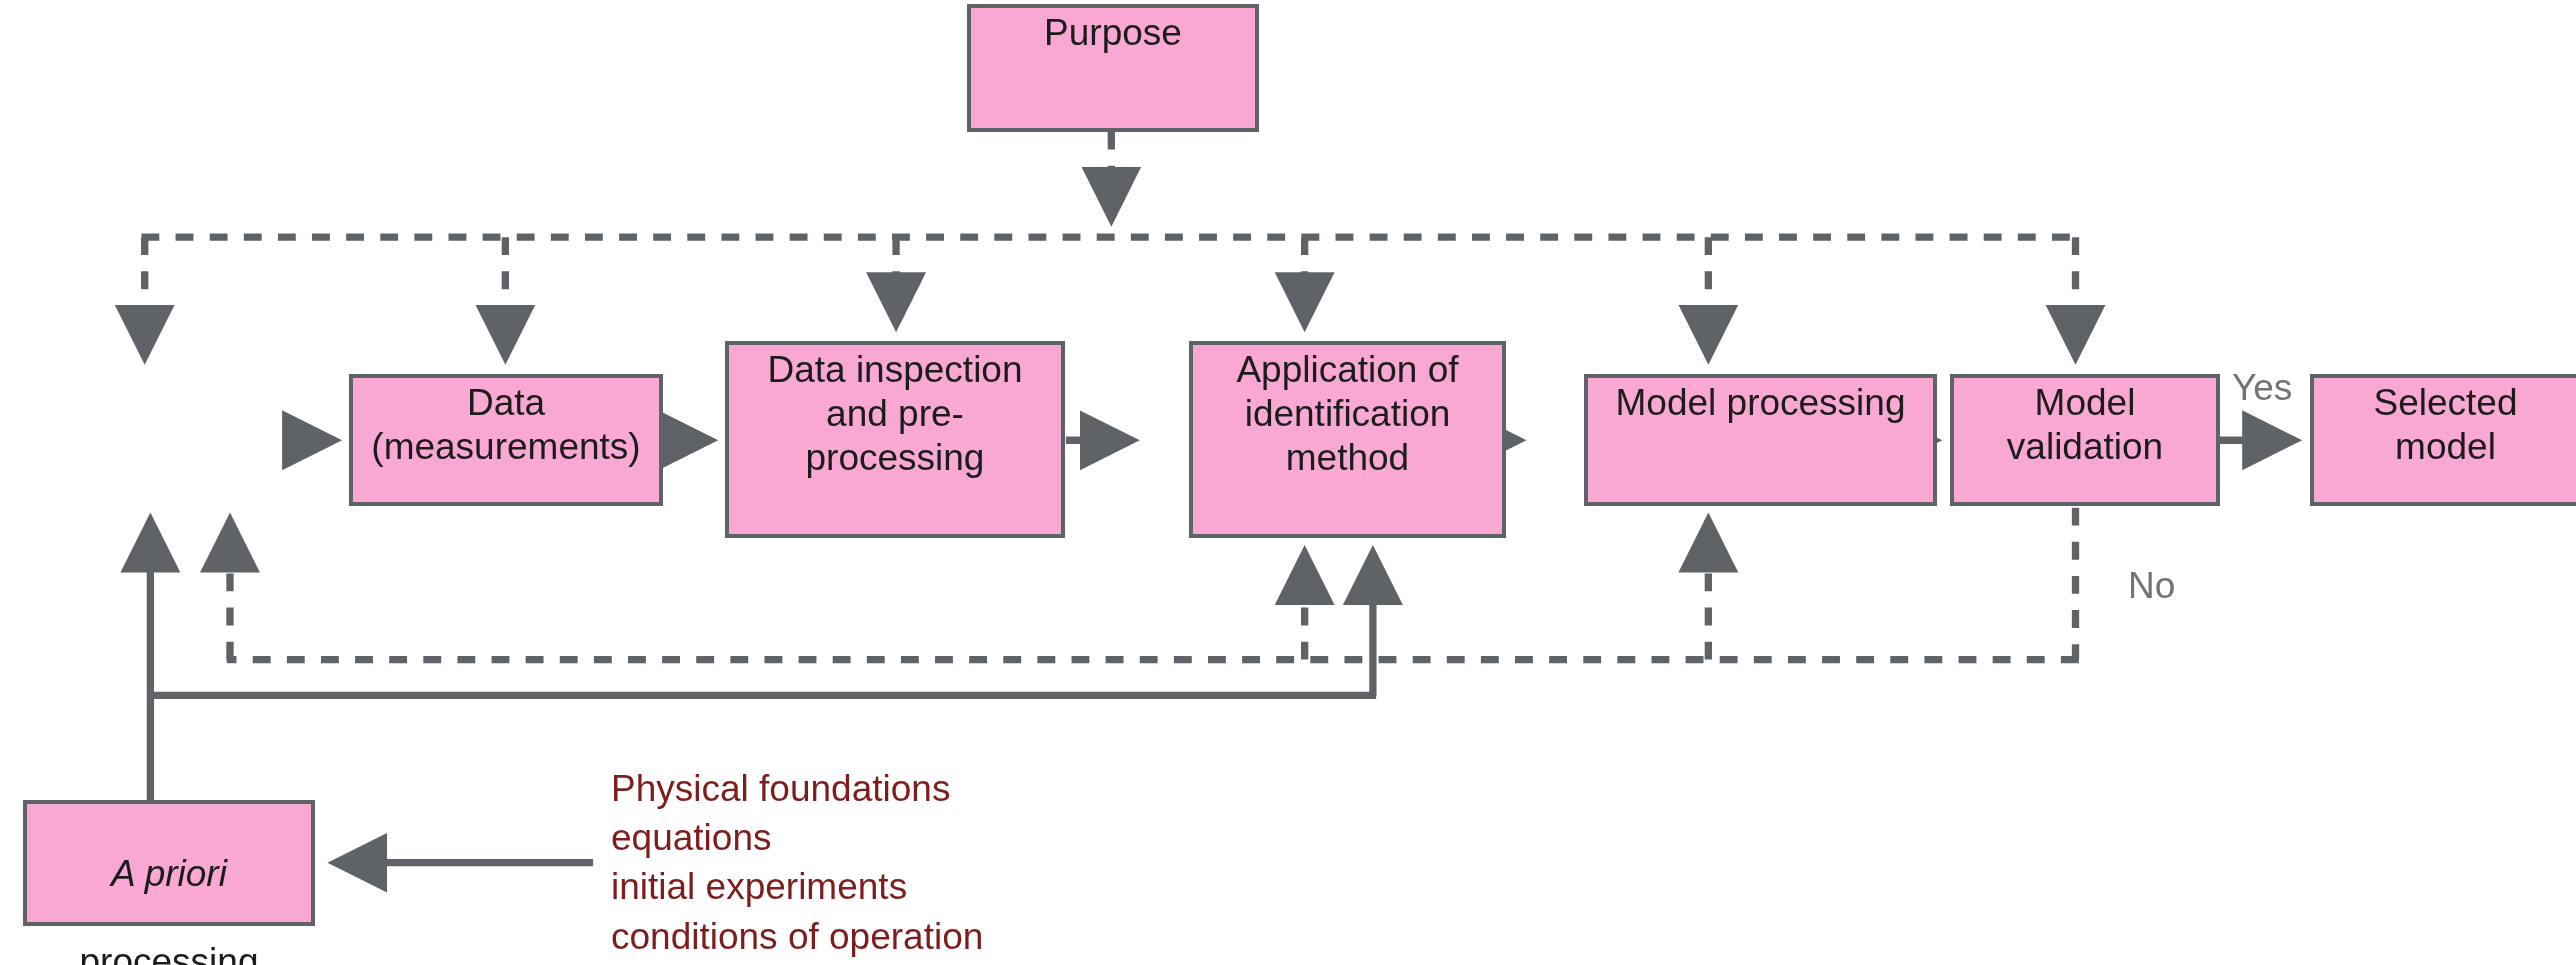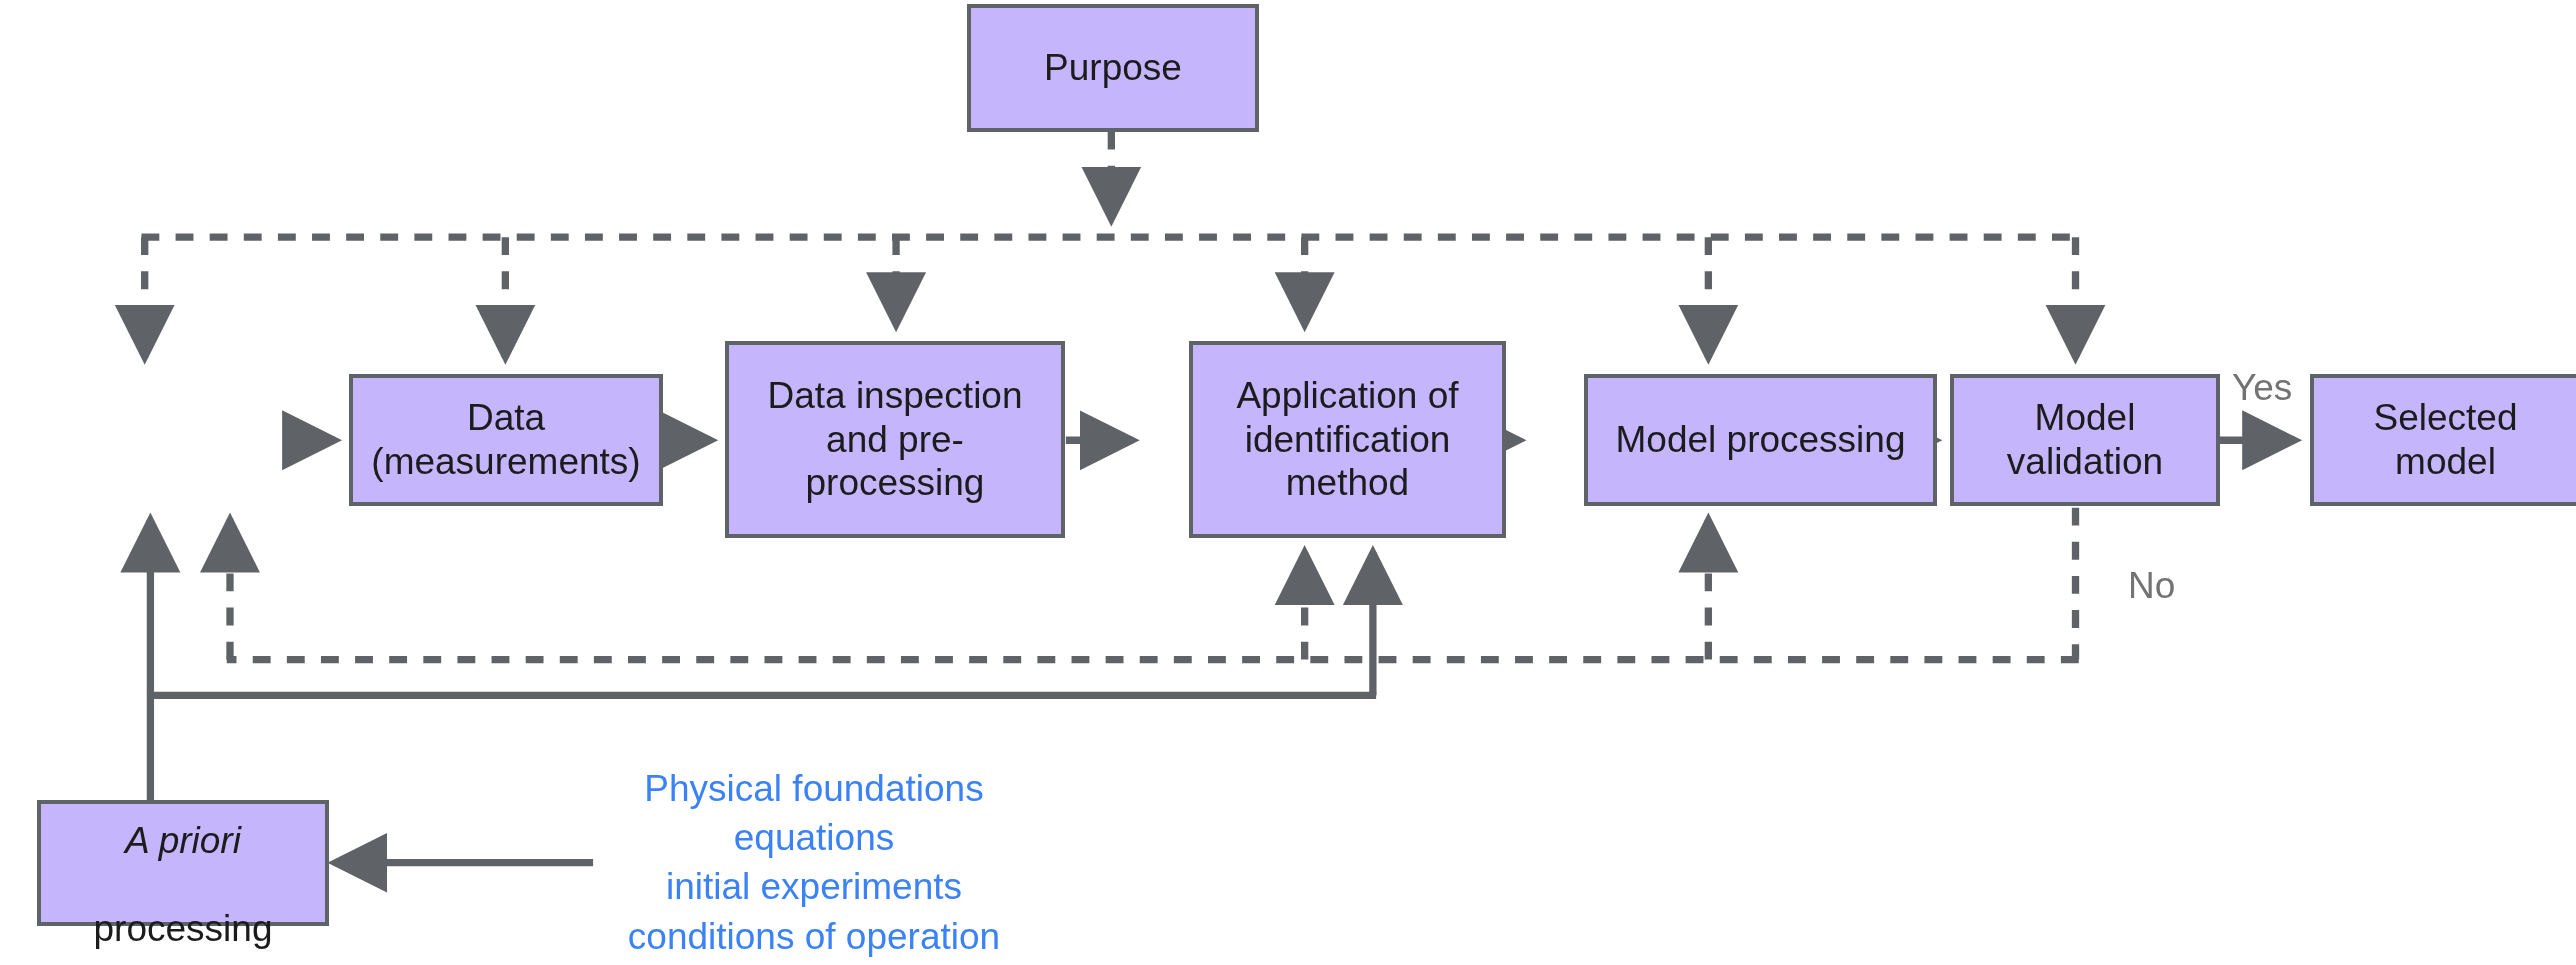--- a/index.html
+++ b/index.html
@@ -18,45 +18,43 @@
   svg#wires{
     position:absolute;
     left:0;top:0;
     width:2576px;
     height:965px;
     pointer-events:none;
   }
   .node{
     position:absolute;
     box-sizing:border-box;
-    background:#c4b5fd;
+    background:#f9a8d4;
     border:4.1px solid #5f6368;
     display:flex;
-    align-items:center;
     justify-content:center;
     text-align:center;
     line-height:1.18;
     font-size:37px;
     color:#1c1c1c;
     padding:3.2px 8.1px;
   }
   .node .label{display:block;white-space:pre-line;}
   .node.apriori .label{line-height:1.2;}
   .node.apriori .ital{font-style:italic;display:block;}
   .edge-label{
     position:absolute;
     font-size:37px;
     color:#737373;
     white-space:nowrap;
   }
   .freetext{
     position:absolute;
     font-size:37px;
-    color:#3b82f6;
-    text-align:center;
+    color:#7f1d1d;
     line-height:1.33;
     white-space:pre-line;
   }
 </style>
 </head>
 <body>
 
 <div id="canvas">
 
   <svg id="wires" viewBox="0 0 3171 1188" xmlns="http://www.w3.org/2000/svg">
@@ -129,21 +127,21 @@
   <div class="node" style="left:1950px; top:374px; width:270px; height:132px;">
     <span class="label">Model
 validation</span>
   </div>
 
   <div class="node" style="left:2310px; top:374px; width:271px; height:132px;">
     <span class="label">Selected
 model</span>
   </div>
 
-  <div class="node apriori" style="left:37px; top:800px; width:292px; height:126px;">
+  <div class="node apriori" style="left:23px; top:800px; width:292px; height:126px;">
     <span class="label">
       <span class="ital">A priori</span>
       <span class="rest">processing</span>
     </span>
   </div>
 
   <div class="edge-label" style="left:2232px; top:367px;">
     <span>Yes</span>
   </div>
 

